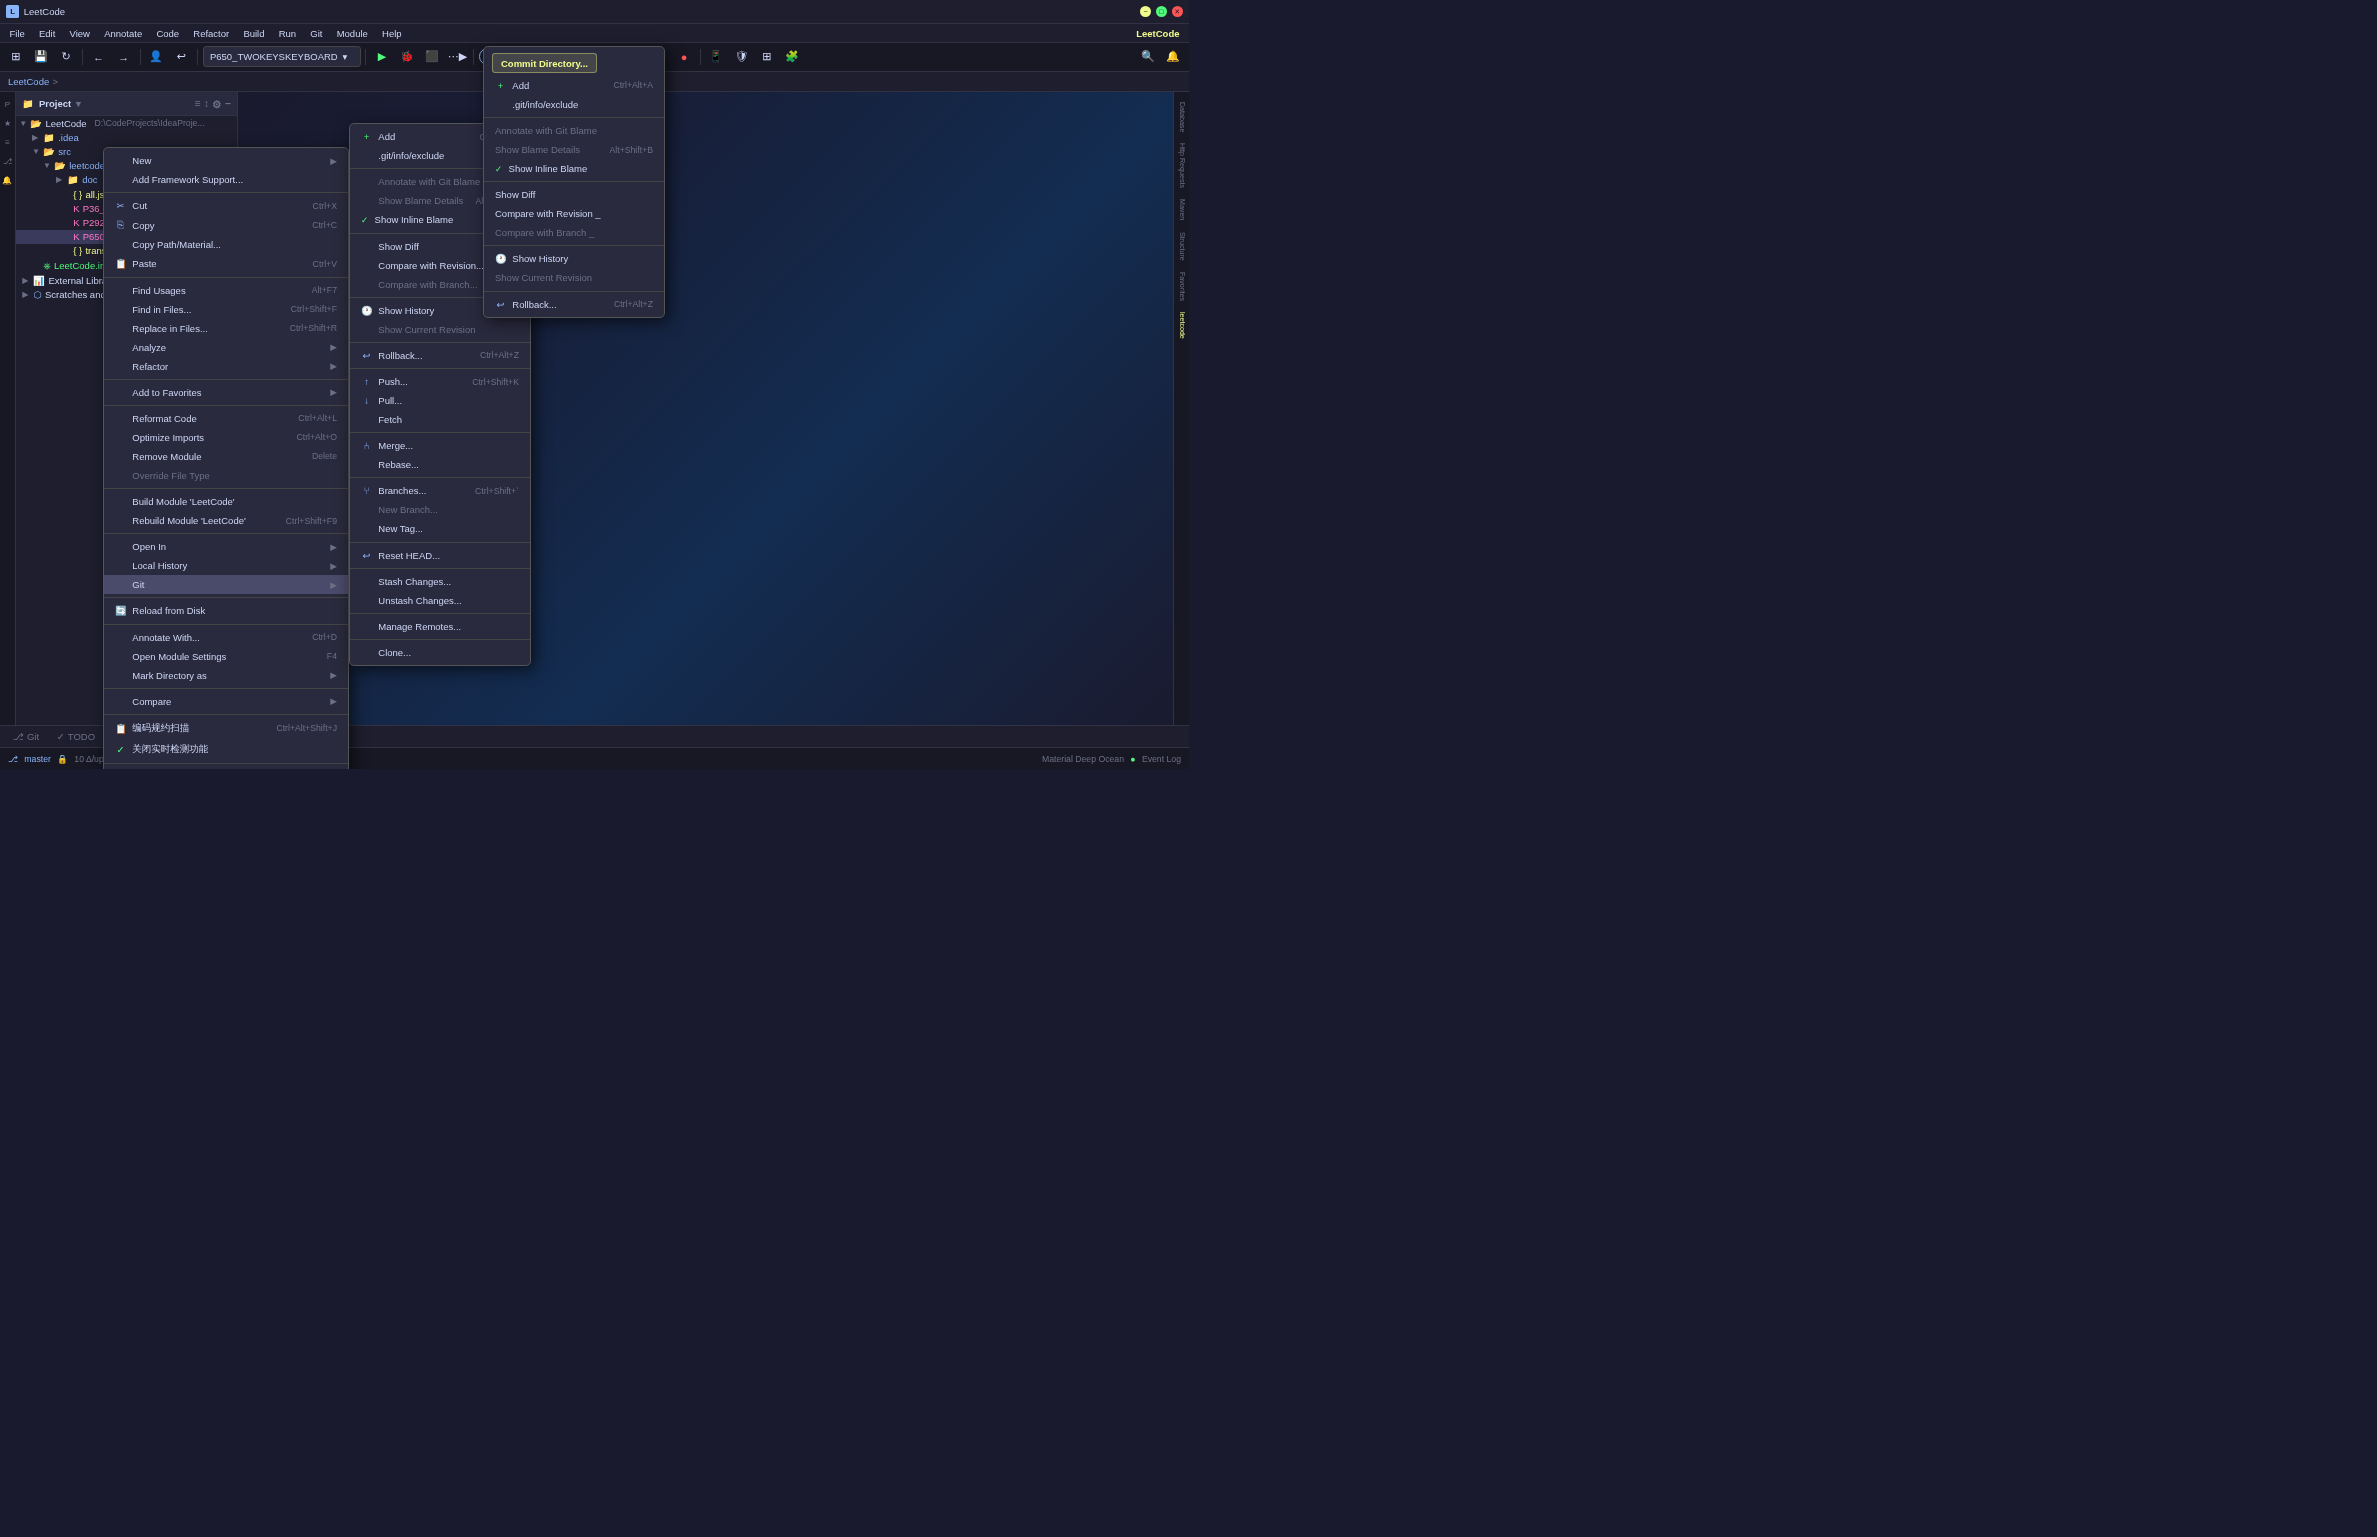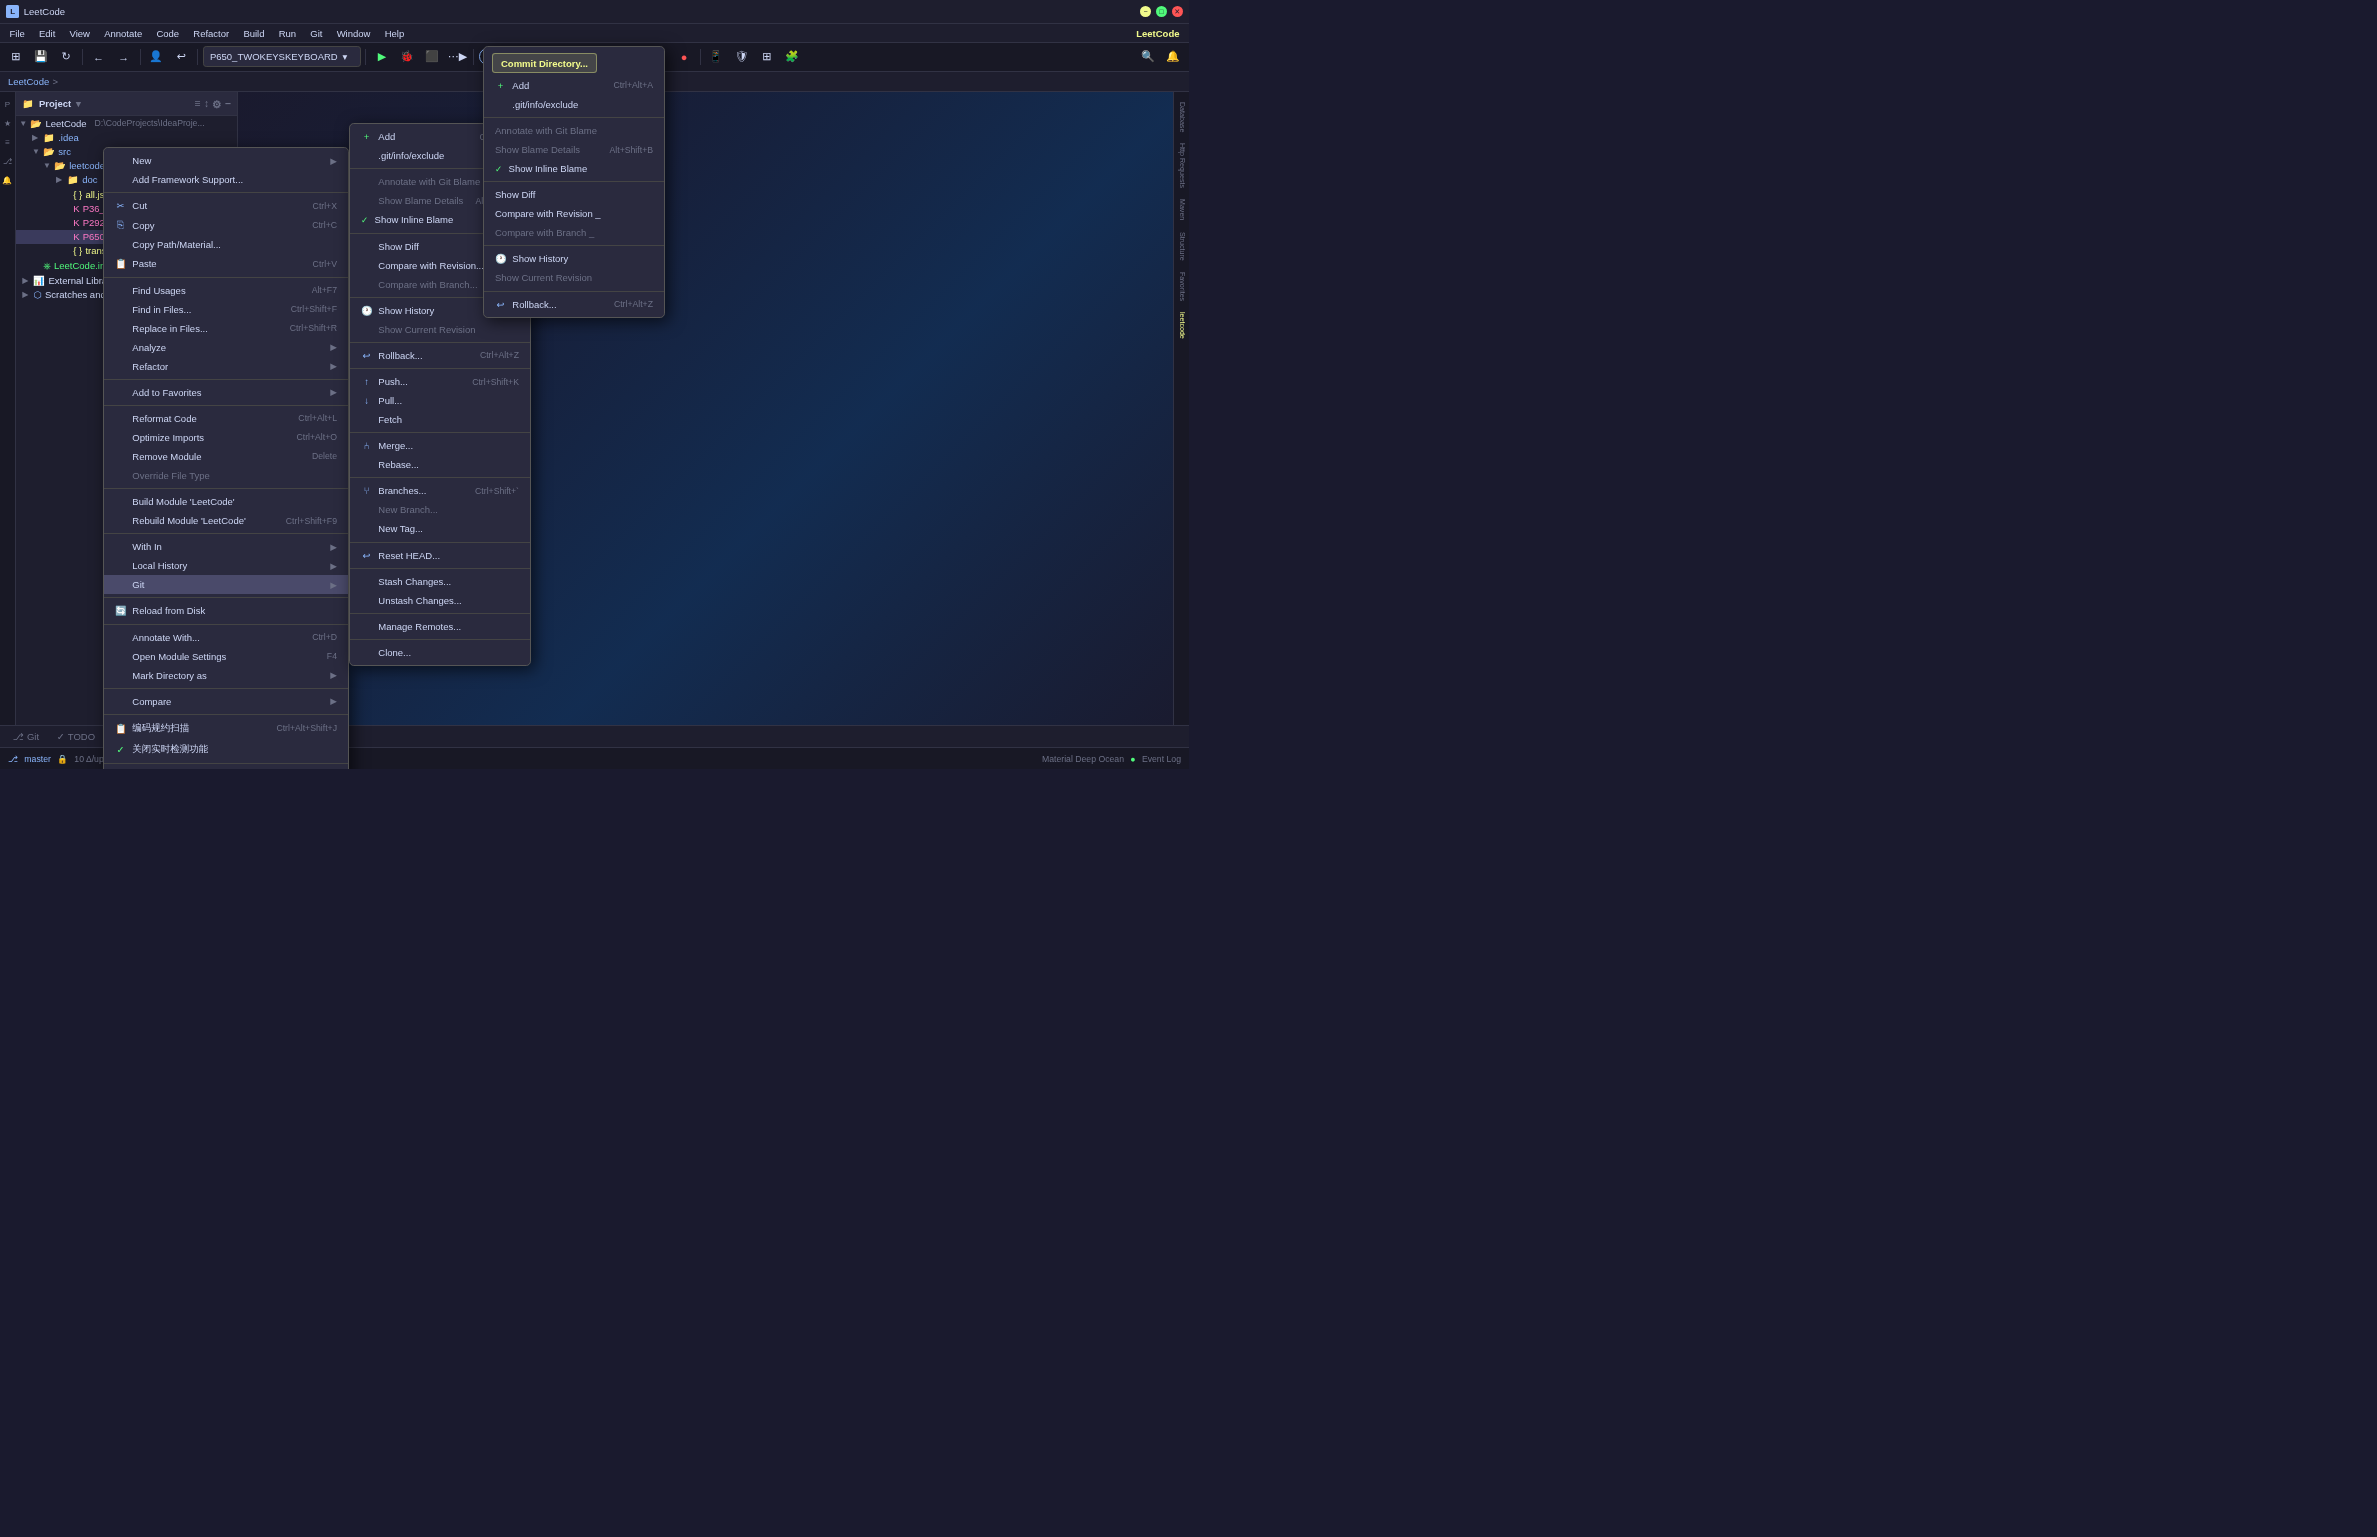--- a/index.html
+++ b/index.html
@@ -355,21 +355,21 @@
 <div class="menu-bar">
   <div class="menu-item">File</div>
   <div class="menu-item">Edit</div>
   <div class="menu-item">View</div>
   <div class="menu-item">Annotate</div>
   <div class="menu-item">Code</div>
   <div class="menu-item">Refactor</div>
   <div class="menu-item">Build</div>
   <div class="menu-item">Run</div>
   <div class="menu-item">Git</div>
-  <div class="menu-item">Window</div>
+  <div class="menu-item">Module</div>
   <div class="menu-item">Help</div>
   <div style="flex:1"></div>
   <div class="menu-item" style="color:#f1fa8c; font-weight:bold;">LeetCode</div>
 </div>
 
 <div class="toolbar">
   <div class="toolbar-btn">⊞</div>
   <div class="toolbar-btn">💾</div>
   <div class="toolbar-btn">↻</div>
   <div class="toolbar-separator"></div>
@@ -664,21 +664,21 @@
     <div class="ctx-item-left">
         <span class="ctx-icon"></span>
         <span>Rebuild Module 'LeetCode'</span>
       </div>
     <span class="ctx-shortcut">Ctrl+Shift+F9</span>
   </div>
   <div class="ctx-separator"></div>
   <div class="ctx-item">
     <div class="ctx-item-left">
         <span class="ctx-icon"></span>
-        <span>With In</span>
+        <span>Open In</span>
       </div>
     <span class="ctx-arrow">▶</span>
   </div>
   <div class="ctx-item">
     <div class="ctx-item-left">
         <span class="ctx-icon"></span>
         <span>Local History</span>
       </div>
     <span class="ctx-arrow">▶</span>
   </div>

